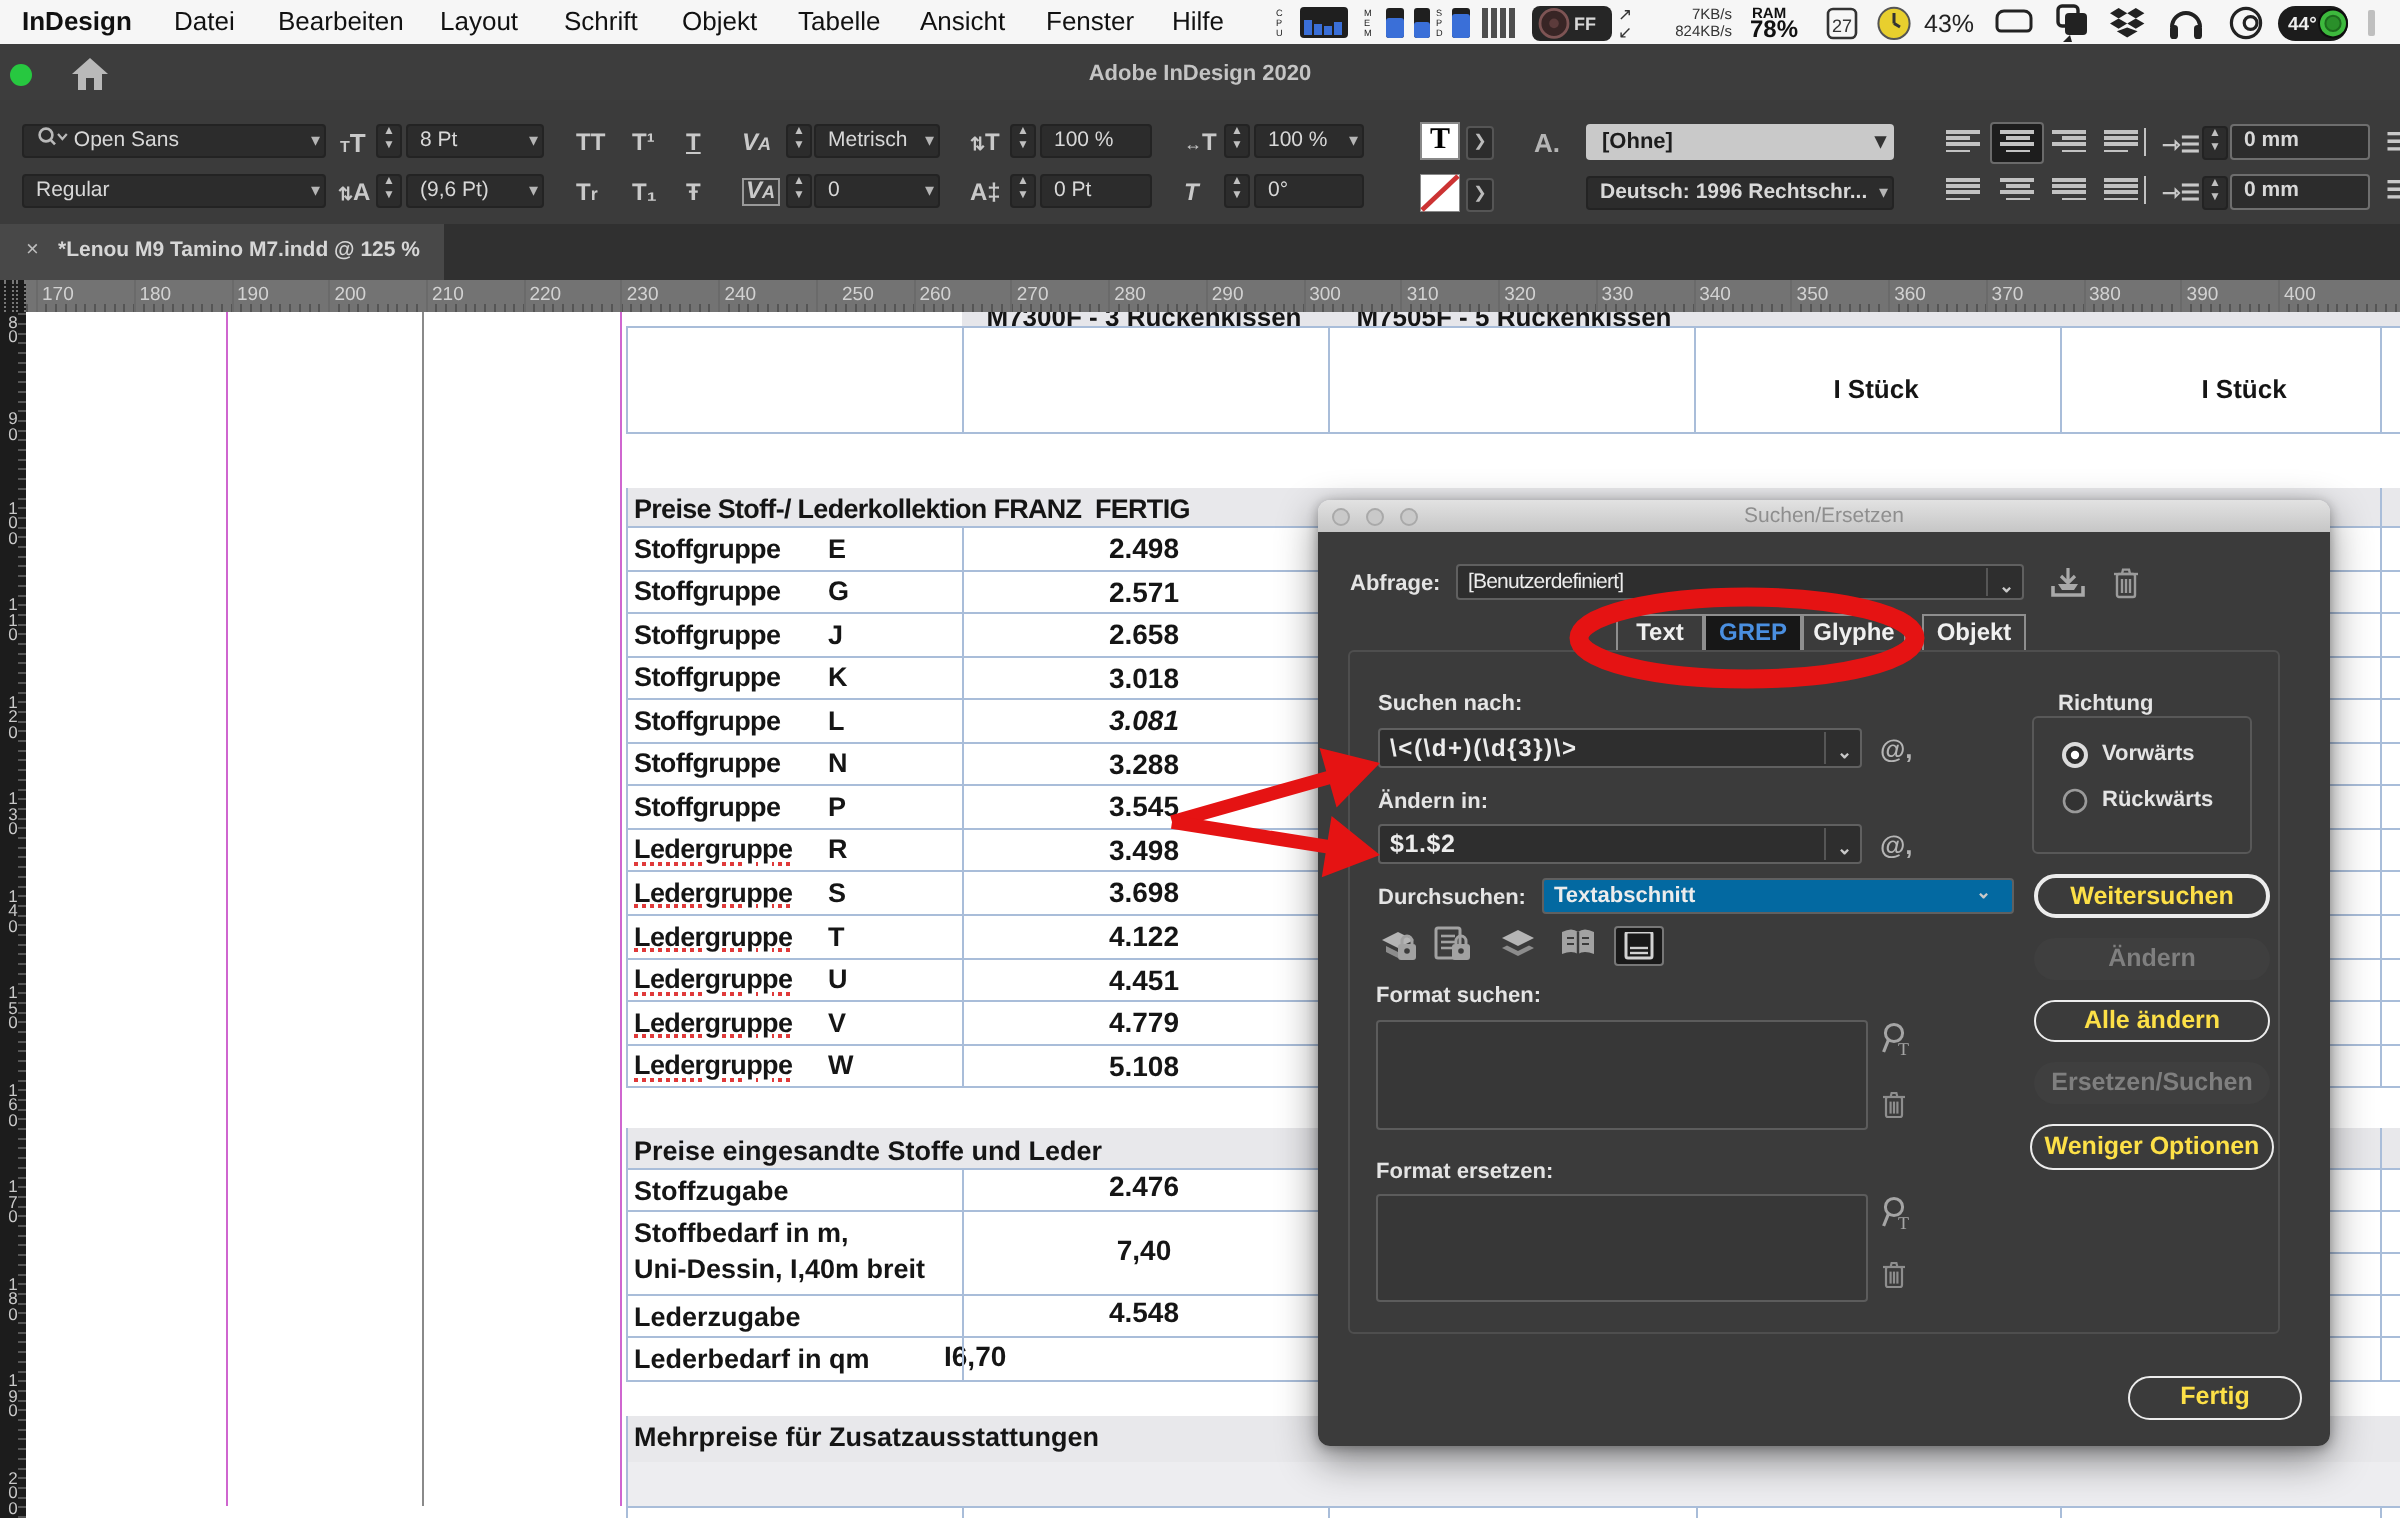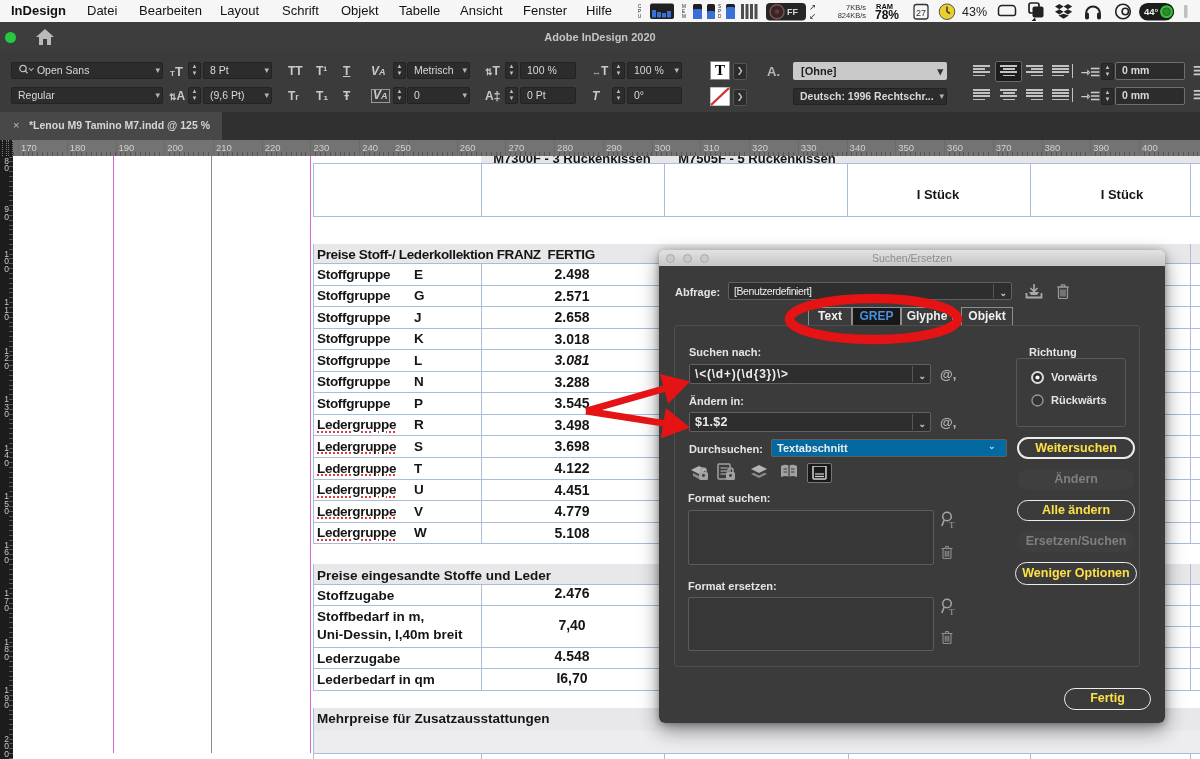--- a/index.html
+++ b/index.html
@@ -262,21 +262,21 @@
       <div class="rnum" style="left:154.2px;">200</div>
       <div class="rtick" style="left:200.0px;"></div>
       <div class="rnum" style="left:203.0px;">210</div>
       <div class="rtick" style="left:248.7px;"></div>
       <div class="rnum" style="left:251.7px;">220</div>
       <div class="rtick" style="left:297.4px;"></div>
       <div class="rnum" style="left:300.4px;">230</div>
       <div class="rtick" style="left:346.2px;"></div>
       <div class="rnum" style="left:349.2px;">240</div>
       <div class="rtick" style="left:394.9px;"></div>
-      <div class="rnum" style="left:382px;">250</div>
+      <div class="rnum" style="left:408px;">250</div>
       <div class="rtick" style="left:443.7px;"></div>
       <div class="rnum" style="left:446.7px;">260</div>
       <div class="rtick" style="left:492.4px;"></div>
       <div class="rnum" style="left:495.4px;">270</div>
       <div class="rtick" style="left:541.1px;"></div>
       <div class="rnum" style="left:544.1px;">280</div>
       <div class="rtick" style="left:589.9px;"></div>
       <div class="rnum" style="left:592.9px;">290</div>
       <div class="rtick" style="left:638.6px;"></div>
       <div class="rnum" style="left:641.6px;">300</div>
@@ -405,21 +405,21 @@
 <div class="dtxt" style="left:304.0px;top:430.5px;font-size:13.5px;line-height:18px;">Stoffzugabe</div>
 <div class="dtxt" style="left:459.0px;top:429.2px;width:200px;text-align:center;font-size:14px;">2.476</div>
 <div class="bline" style="left:300px;top:490.5px;width:887px;height:1px;"></div>
 <div class="dtxt" style="left:304.0px;top:452.0px;font-size:13.5px;line-height:18px;">Stoffbedarf in m,<br>Uni-Dessin, I,40m breit</div>
 <div class="dtxt" style="left:459.0px;top:460.8px;width:200px;text-align:center;font-size:14px;">7,40</div>
 <div class="bline" style="left:300px;top:512.0px;width:887px;height:1px;"></div>
 <div class="dtxt" style="left:304.0px;top:493.5px;font-size:13.5px;line-height:18px;">Lederzugabe</div>
 <div class="dtxt" style="left:459.0px;top:492.2px;width:200px;text-align:center;font-size:14px;">4.548</div>
 <div class="bline" style="left:300px;top:533.5px;width:887px;height:1px;"></div>
 <div class="dtxt" style="left:304.0px;top:515.0px;font-size:13.5px;line-height:18px;">Lederbedarf in qm</div>
-<div class="dtxt" style="left:459.0px;top:513.8px;width:200px;text-align:center;font-size:14px;">I6,70</div>
+<div class="dtxt" style="left:459.0px;top:513.8px;width:200px;text-align:left;font-size:14px;">I6,70</div>
 <div class="bline" style="left:1142px;top:470.2px;width:45px;height:1px;"></div>
 <div class="bline" style="left:300px;top:408.0px;width:1px;height:125.5px;"></div>
 <div class="bline" style="left:468px;top:427.5px;width:1px;height:106.0px;"></div>
 <div class="bline" style="left:1177px;top:408.0px;width:1px;height:125.5px;"></div>
 <div class="bline" style="left:300px;top:551.5px;width:887px;height:1px;"></div>
 <div class="gband" style="left:300px;top:551.5px;width:887px;height:23.5px;background:#e8e8eb;"></div>
 <div class="dtxt" style="left:304.0px;top:555.0px;font-size:13.5px;">Mehrpreise für Zusatzausstattungen</div>
 <div class="bline" style="left:300px;top:575.0px;width:887px;height:1px;"></div>
 <div class="gband" style="left:300px;top:575.0px;width:887px;height:22.0px;background:#ededf0;"></div>
 <div class="bline" style="left:300px;top:597.0px;width:887px;height:1px;"></div>

